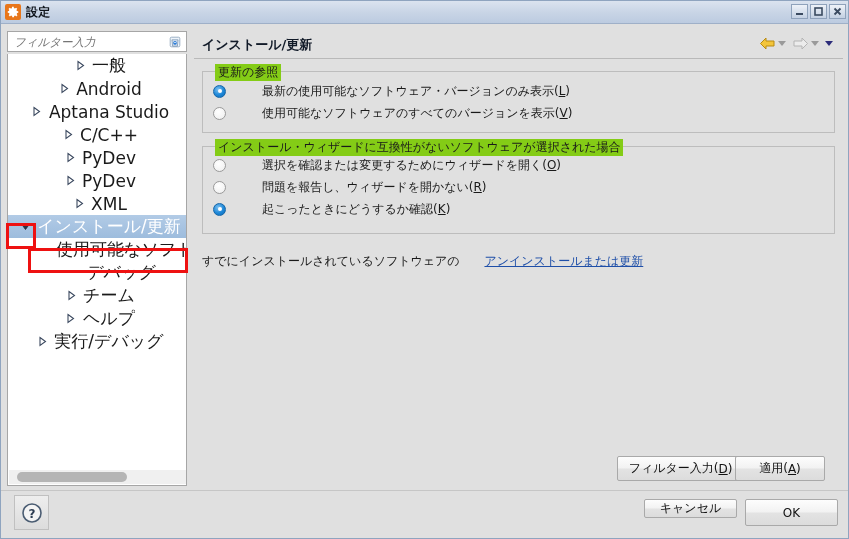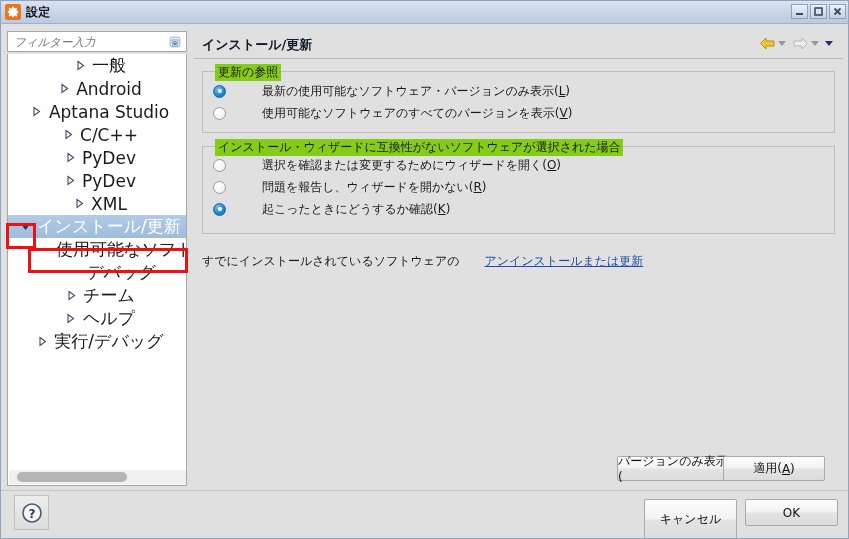--- a/index.html
+++ b/index.html
@@ -273,22 +273,22 @@
     cursor: default;
   }
 
   .btn-restore {
     position: absolute;
     left: 423px; top: 425px;
     width: 127px; height: 25px;
   }
   .btn-apply {
     position: absolute;
-    left: 529px; top: 425px;
-    width: 102px; height: 25px;
+    left: 541px; top: 425px;
+    width: 90px; height: 25px;
   }
 
   
   .footer-sep {
     position: absolute;
     left: 0; top: 489px;
     width: 849px; height: 1px;
     background: #c6c6c6;
   }
   .help-btn {
@@ -296,21 +296,21 @@
     left: 13px; top: 494px;
     width: 35px; height: 35px;
     background: linear-gradient(to bottom,#eeeeee,#dcdcdc);
     border: 1px solid #c0c0c0;
     box-sizing: border-box;
     display: flex; align-items: center; justify-content: center;
   }
   .btn-cancel {
     position: absolute;
     left: 643px; top: 498px;
-    width: 93px; height: 41px;
+    width: 93px; height: 19px;
   }
   .btn-ok {
     position: absolute;
     left: 744px; top: 498px;
     width: 93px; height: 27px;
   }
 
   
   .annot {
     position: absolute;
@@ -517,21 +517,21 @@
             <span><span>起こったときにどうするか確認(</span><span class="mnemonic">K</span><span>)</span></span>
           </div>
         </div>
     </div>
 
     <div class="already-text">
       <span>すでにインストールされているソフトウェアの </span><span class="link">アンインストールまたは更新</span>
     </div>
 
     <div class="btn btn-restore">
-      <span>バージョンのみ表示(</span>
+      <span>フィルター入力(</span>
         <span class="mnemonic">D</span>
         <span>)</span>
     </div>
     <div class="btn btn-apply">
       <span>適用(</span>
         <span class="mnemonic">A</span>
         <span>)</span>
     </div>
   </div>
 

